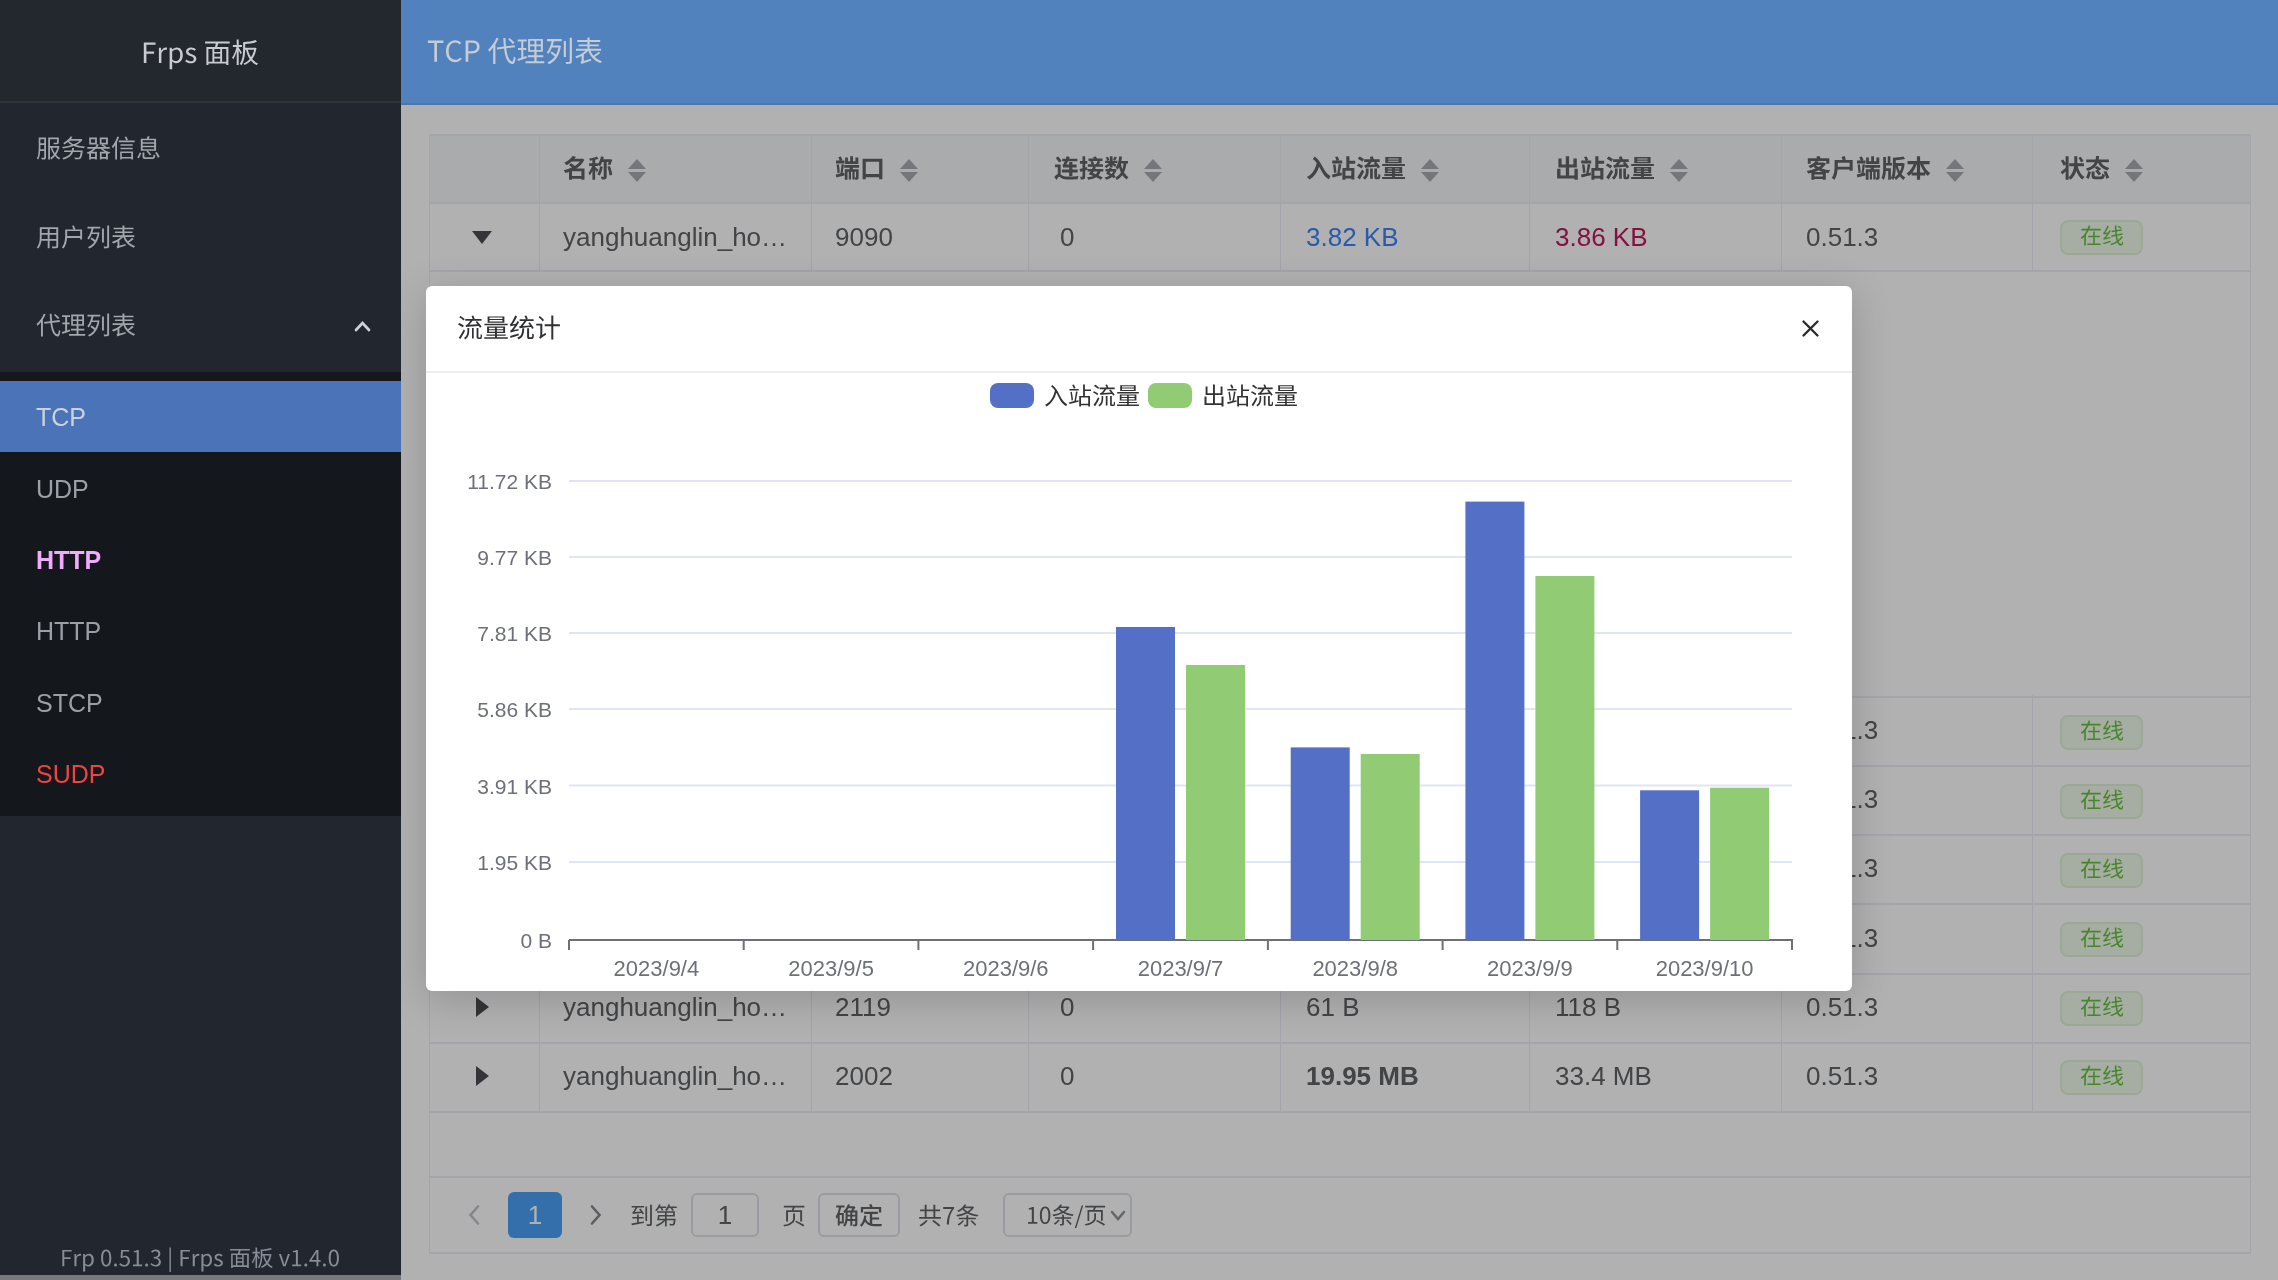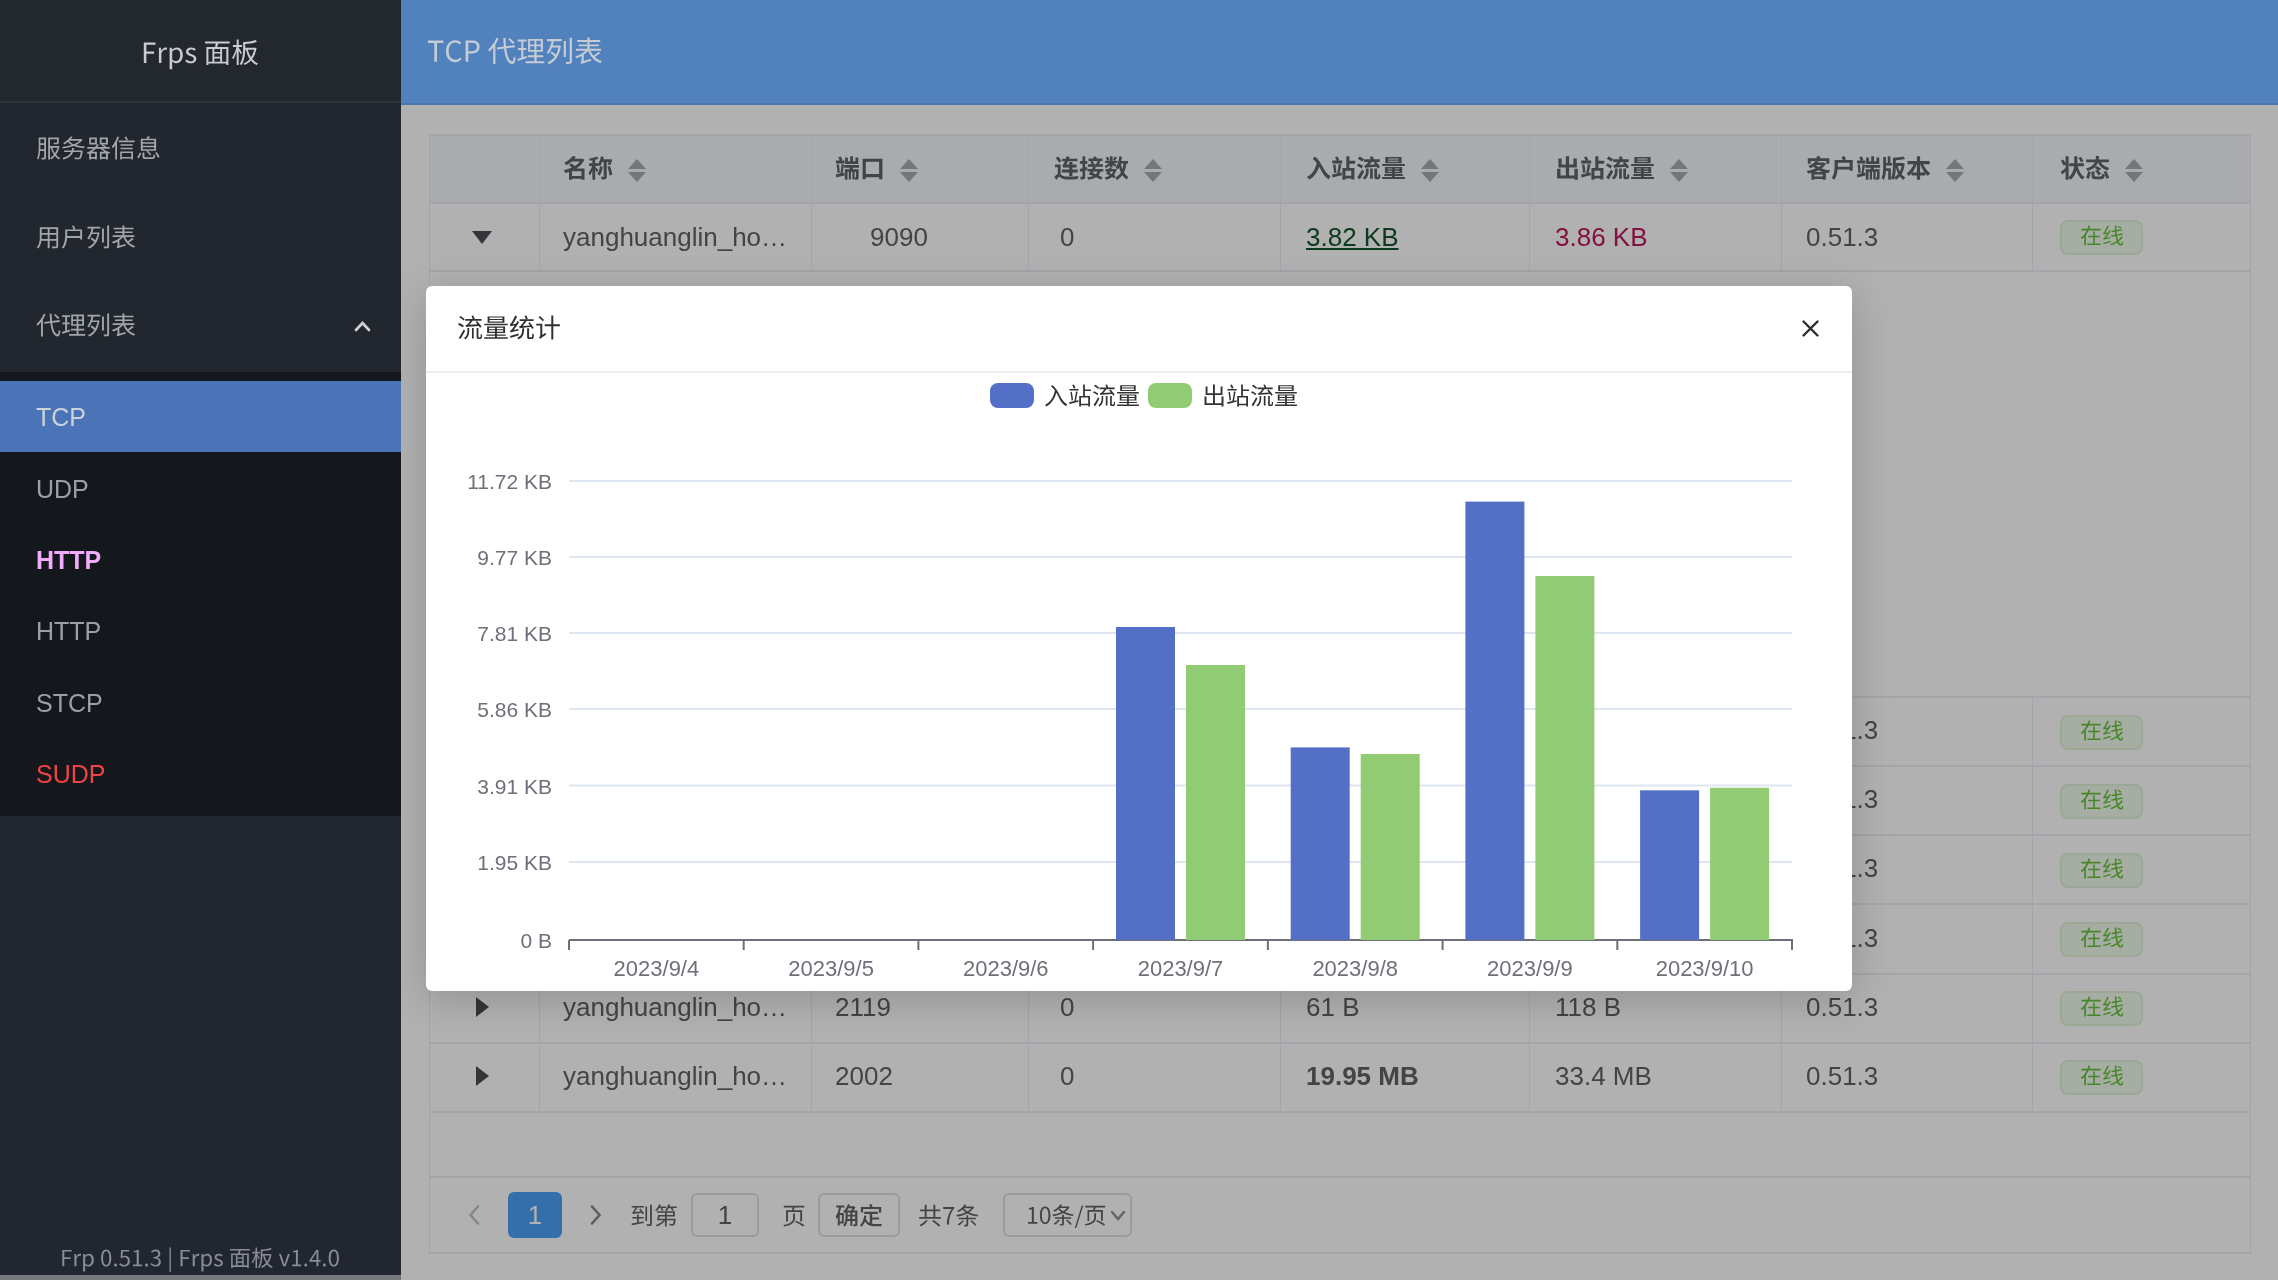--- a/index.html
+++ b/index.html
@@ -88,23 +88,23 @@
       <div class="abs" style="left:1545px;top:171.5px;width:0;height:0;border-left:9px solid transparent;border-right:9px solid transparent;border-top:10px solid #a8abb2"></div>
 <div class="abs" style="left:1659px;top:156px"><svg width="51" height="28" viewBox="0 0 51 28">
           <g transform="translate(0,21.5)">
             <path d="M18.4 -19.5C19.4 -18.1 20.6 -16.2 21.1 -15.0L23.5 -16.4C23.0 -17.6 21.7 -19.4 20.7 -20.7ZM0.7 -5.6 2.2 -3.0C3.3 -3.9 4.5 -4.9 5.6 -5.9V2.2H8.6V0.6C9.3 1.1 10.1 1.7 10.6 2.2C13.7 -0.5 15.4 -3.6 16.3 -6.8C17.7 -3.0 19.6 0.1 22.4 2.1C22.9 1.4 23.9 0.2 24.6 -0.4C21.1 -2.5 18.9 -6.6 17.7 -11.3H23.9V-14.3H17.3V-14.8V-21.2H14.3V-14.8V-14.3H9.2V-11.3H14.1C13.7 -7.6 12.4 -3.5 8.6 -0.0V-21.3H5.6V-14.4C5.0 -15.6 4.0 -17.0 3.2 -18.1L0.9 -16.7C1.9 -15.2 3.1 -13.1 3.6 -11.8L5.6 -13.1V-9.5C3.8 -8.0 1.9 -6.5 0.7 -5.6Z M34.4 -9.8C35.8 -9.0 37.6 -7.7 38.5 -6.8L41.3 -8.5C40.3 -9.4 38.4 -10.6 37.0 -11.4ZM31.6 -6.1V-1.8C31.6 0.9 32.5 1.7 36.0 1.7C36.7 1.7 40.0 1.7 40.8 1.7C43.6 1.7 44.5 0.8 44.9 -2.8C44.0 -3.0 42.8 -3.4 42.2 -3.9C42.0 -1.3 41.8 -1.0 40.6 -1.0C39.7 -1.0 36.9 -1.0 36.2 -1.0C34.8 -1.0 34.5 -1.1 34.5 -1.9V-6.1ZM35.1 -6.4C36.4 -5.1 38.0 -3.3 38.6 -2.1L41.1 -3.7C40.3 -4.9 38.7 -6.6 37.4 -7.8ZM43.5 -5.7C44.7 -3.5 45.9 -0.6 46.3 1.2L49.2 0.2C48.7 -1.7 47.4 -4.5 46.2 -6.6ZM28.2 -6.3C27.8 -4.1 27.0 -1.7 26.0 0.0L28.7 1.4C29.7 -0.4 30.4 -3.2 30.9 -5.4ZM36.0 -21.5C36.0 -20.3 35.8 -19.2 35.6 -18.0H26.2V-15.3H34.8C33.6 -12.6 31.2 -10.4 25.9 -9.1C26.6 -8.4 27.3 -7.3 27.6 -6.5C33.8 -8.3 36.5 -11.3 37.9 -14.9C39.8 -10.8 42.7 -8.2 47.5 -6.9C47.9 -7.7 48.8 -9.0 49.4 -9.6C45.4 -10.5 42.6 -12.5 40.9 -15.3H48.9V-18.0H38.7C38.9 -19.2 39.0 -20.3 39.1 -21.5Z" fill="#5f6266"></path>
           </g>
         </svg></div>
 <div class="abs" style="left:1724px;top:158.5px;width:0;height:0;border-left:9px solid transparent;border-right:9px solid transparent;border-bottom:10px solid #a8abb2"></div>
       <div class="abs" style="left:1724px;top:171.5px;width:0;height:0;border-left:9px solid transparent;border-right:9px solid transparent;border-top:10px solid #a8abb2"></div>
 <div class="abs" style="left:71px;top:231px;width:0;height:0;border-left:10px solid transparent;border-right:10px solid transparent;border-top:13px solid #4a4d52"></div>
 <div style="position:absolute;left:162.0px;top:217.8px;font-size:26px;font-weight:400;color:#606266;white-space:nowrap;line-height:39px;">yanghuanglin_ho…</div>
-      <div style="position:absolute;left:434.0px;top:217.8px;font-size:26px;font-weight:400;color:#606266;white-space:nowrap;line-height:39px;margin-left:35px;">9090</div>
+      <div style="position:absolute;left:434.0px;top:217.8px;font-size:26px;font-weight:400;color:#606266;white-space:nowrap;line-height:39px;">9090</div>
       <div style="position:absolute;left:659.0px;top:217.8px;font-size:26px;font-weight:400;color:#606266;white-space:nowrap;line-height:39px;">0</div>
-      <div style="position:absolute;left:905.0px;top:217.8px;font-size:26px;font-weight:400;color:#14532d;white-space:nowrap;line-height:39px;text-decoration:underline;">3.82 KB</div>
+      <div style="position:absolute;left:905.0px;top:217.8px;font-size:26px;font-weight:400;color:#3b82f6;white-space:nowrap;line-height:39px;">3.82 KB</div>
       <div style="position:absolute;left:1154.0px;top:217.8px;font-size:26px;font-weight:400;color:#be185d;white-space:nowrap;line-height:39px;">3.86 KB</div>
       <div style="position:absolute;left:1405.0px;top:217.8px;font-size:26px;font-weight:400;color:#606266;white-space:nowrap;line-height:39px;">0.51.3</div>
 <div class="abs" style="left:1659px;top:220px;width:83px;height:35px;background:#f0f9eb;border:2px solid #e0f3d8;border-radius:8px"></div>
       <div style="position:absolute;left:1679.0px;top:225.4px;width:45px;height:24px"><svg width="45" height="24" viewBox="0 0 45 24">
           <g transform="translate(0,18.9)">
             <path d="M8.6 -18.5C8.3 -17.4 7.9 -16.2 7.4 -15.1H1.4V-13.5H6.7C5.3 -10.7 3.4 -8.1 0.8 -6.3C1.1 -5.9 1.5 -5.2 1.7 -4.8C2.6 -5.4 3.5 -6.2 4.2 -7.0V1.7H5.9V-9.0C6.9 -10.4 7.8 -11.9 8.6 -13.5H20.7V-15.1H9.3C9.7 -16.1 10.0 -17.1 10.3 -18.1ZM13.2 -12.3V-8.1H8.2V-6.6H13.2V-0.3H7.3V1.2H20.6V-0.3H14.8V-6.6H19.8V-8.1H14.8V-12.3Z M23.2 -1.2 23.5 0.4C25.6 -0.2 28.2 -1.0 30.8 -1.8L30.5 -3.2C27.8 -2.4 25.0 -1.6 23.2 -1.2ZM37.5 -17.2C38.6 -16.6 40.0 -15.8 40.7 -15.2L41.6 -16.2C40.9 -16.8 39.5 -17.6 38.5 -18.1ZM23.6 -9.3C23.9 -9.5 24.4 -9.6 27.1 -9.9C26.1 -8.5 25.3 -7.4 24.9 -7.0C24.2 -6.2 23.7 -5.6 23.2 -5.5C23.4 -5.1 23.6 -4.3 23.7 -4.0C24.2 -4.3 24.9 -4.5 30.4 -5.6C30.4 -5.9 30.4 -6.6 30.4 -7.0L26.1 -6.2C27.7 -8.2 29.4 -10.6 30.8 -13.0L29.4 -13.9C29.0 -13.0 28.5 -12.2 28.1 -11.4L25.3 -11.1C26.6 -13.0 27.9 -15.4 28.8 -17.7L27.3 -18.4C26.4 -15.8 24.8 -13.0 24.3 -12.2C23.8 -11.5 23.4 -11.0 23.0 -10.9C23.2 -10.4 23.5 -9.6 23.6 -9.3ZM41.5 -7.7C40.6 -6.3 39.4 -5.0 38.0 -3.9C37.7 -5.1 37.4 -6.5 37.1 -8.1L42.7 -9.1L42.5 -10.6L36.9 -9.5C36.8 -10.5 36.7 -11.4 36.7 -12.5L42.1 -13.3L41.9 -14.7L36.6 -13.9C36.5 -15.4 36.5 -16.9 36.5 -18.5H34.8C34.9 -16.9 34.9 -15.3 35.0 -13.7L31.5 -13.2L31.8 -11.7L35.1 -12.2C35.2 -11.2 35.3 -10.2 35.4 -9.3L31.1 -8.5L31.4 -7.0L35.6 -7.8C35.8 -5.9 36.2 -4.3 36.7 -2.9C34.8 -1.7 32.6 -0.7 30.4 0.0C30.8 0.4 31.2 1.0 31.4 1.4C33.5 0.6 35.4 -0.3 37.2 -1.5C38.1 0.5 39.3 1.7 40.9 1.7C42.4 1.7 42.9 1.0 43.2 -1.5C42.8 -1.6 42.3 -2.0 42.0 -2.4C41.8 -0.4 41.6 0.1 41.0 0.1C40.1 0.1 39.2 -0.8 38.6 -2.4C40.3 -3.7 41.8 -5.3 42.9 -7.0Z" fill="#67c23a"></path>
           </g>
         </svg></div>
 <div style="position:absolute;left:1405.0px;top:711.3px;font-size:26px;font-weight:400;color:#606266;white-space:nowrap;line-height:39px;">0.51.3</div>
 <div class="abs" style="left:1659px;top:714.5px;width:83px;height:35px;background:#f0f9eb;border:2px solid #e0f3d8;border-radius:8px"></div>

